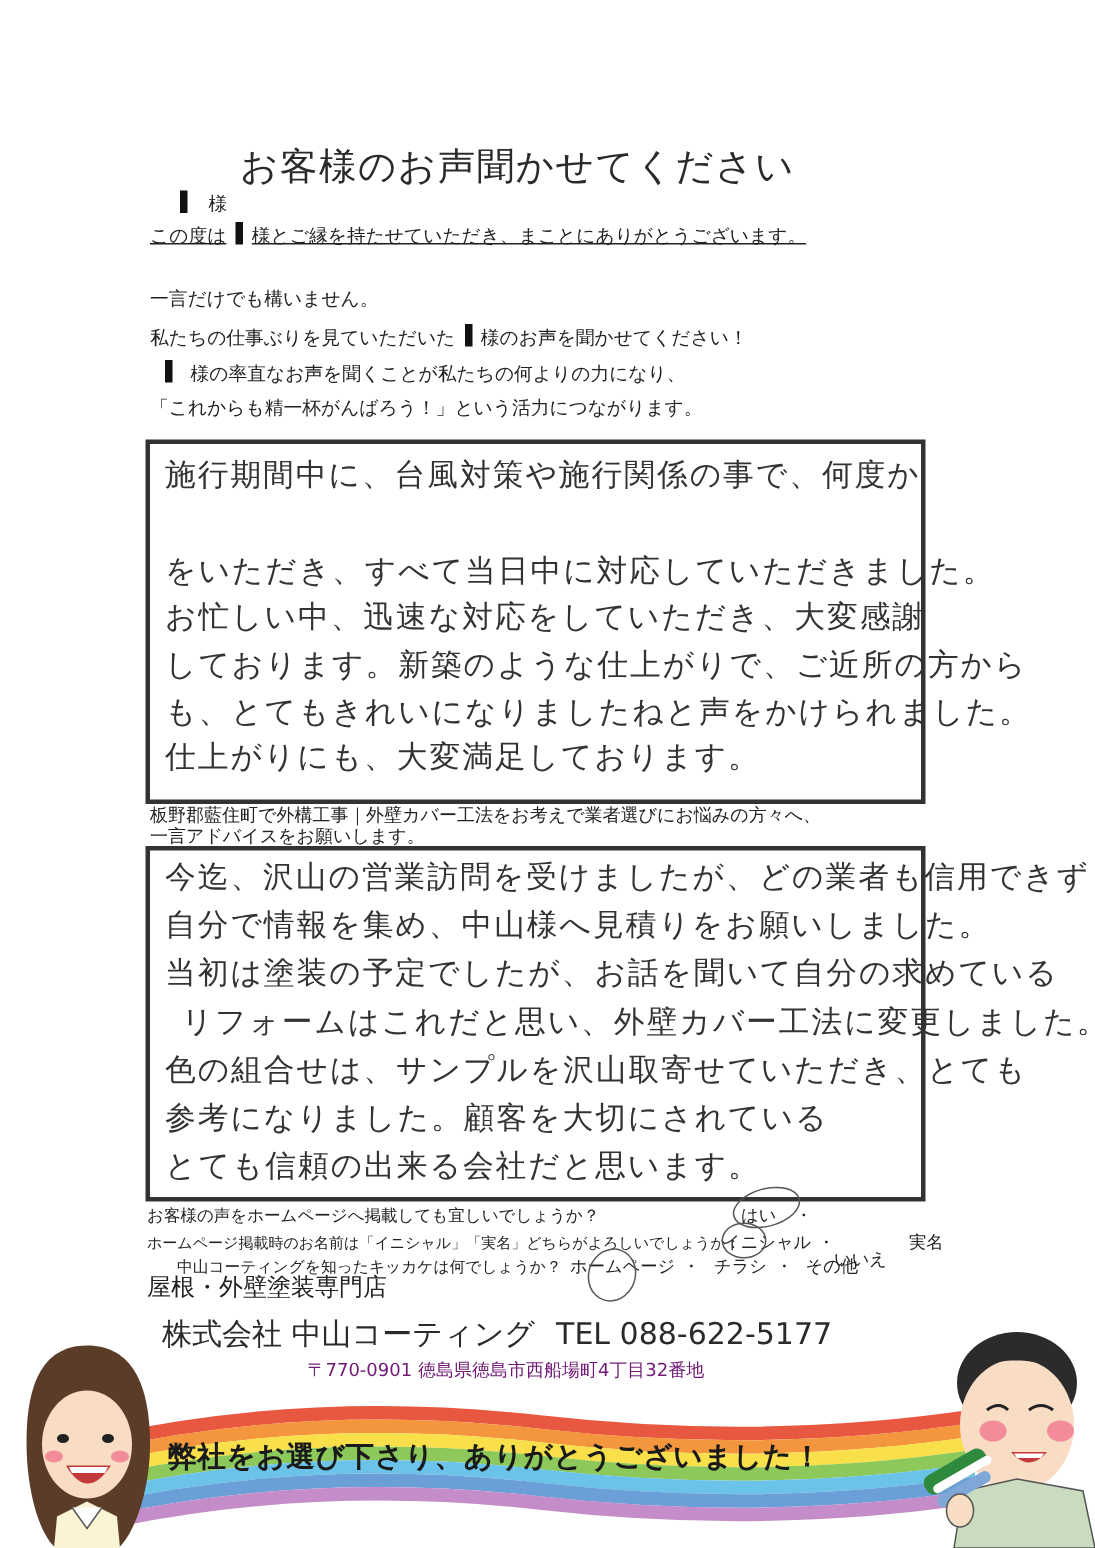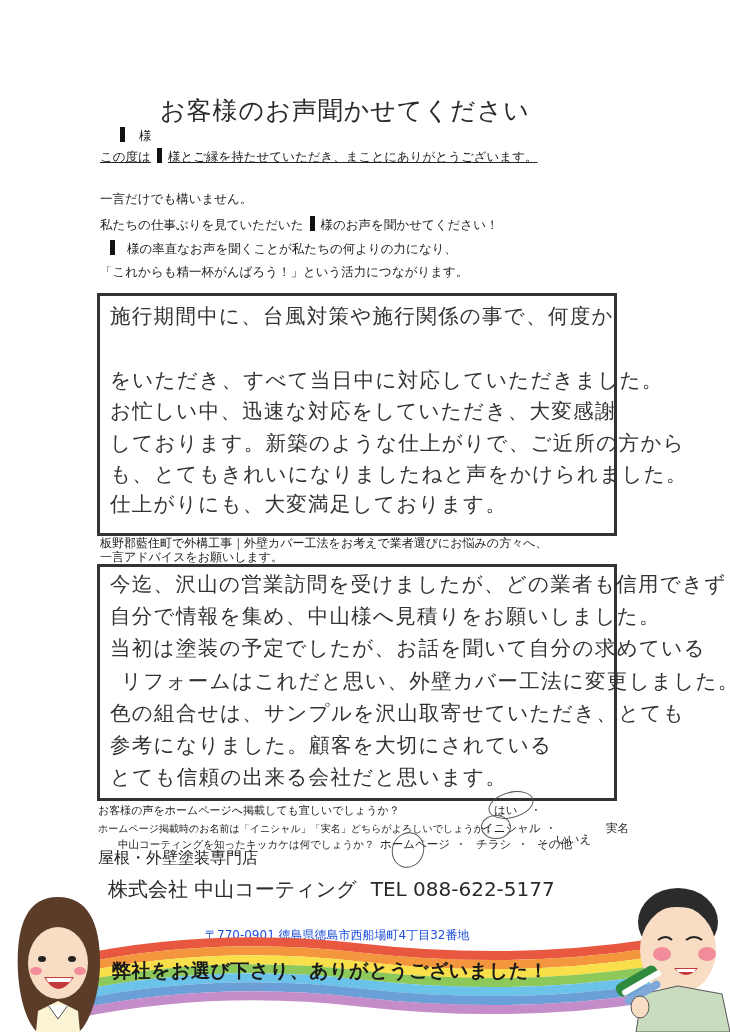--- a/index.html
+++ b/index.html
@@ -11,21 +11,21 @@
   .bar { display: inline-block; width: 5px; height: 15px; background: #111; vertical-align: -2px; margin: 0 6px; }
   .box { border: 3px solid #333; background: #fff; box-sizing: border-box; padding-left: 36px; }
   .hand { font-family: "DejaVu Serif", "Liberation Serif", serif; font-size: 20.5px; color: #333;
           white-space: nowrap; letter-spacing: 1.3px; position: absolute; left: 10px; }
   .q { font-size: 10.5px; white-space: nowrap; color: #222; }
   .opt { font-size: 11.5px; white-space: nowrap; color: #222; }
   .circle { position: absolute; border: 1.2px solid #555; border-radius: 50%; }
   .shop { left: 98px; top: 848px; font-size: 16px; color: #222; white-space: nowrap; }
   .company { left: 108px; top: 876px; font-size: 20px; color: #2a2a2a; white-space: nowrap; }
   .company .tel { margin-left: 14px; }
-  .addr { left: 205px; top: 927px; font-size: 12px; color: #1d4ed8; white-space: nowrap; }
+  .addr { left: 205px; top: 905px; font-size: 12px; color: #701a75; white-space: nowrap; }
   .rainbow { left: 60px; top: 926px; width: 590px; height: 100px; }
   .thanks { left: 112px; top: 958px; font-size: 19px; font-weight: bold; color: #1a1a1a; white-space: nowrap; letter-spacing: 0.5px; }
 </style>
 </head>
 <body>
 
 <div class="abs title">お客様のお声聞かせてください</div>
 
 <div class="abs line" style="left:112px; top:127px;">
   <span class="bar" style="margin-left:8px;"></span><span style="margin-left:8px;">様</span>

